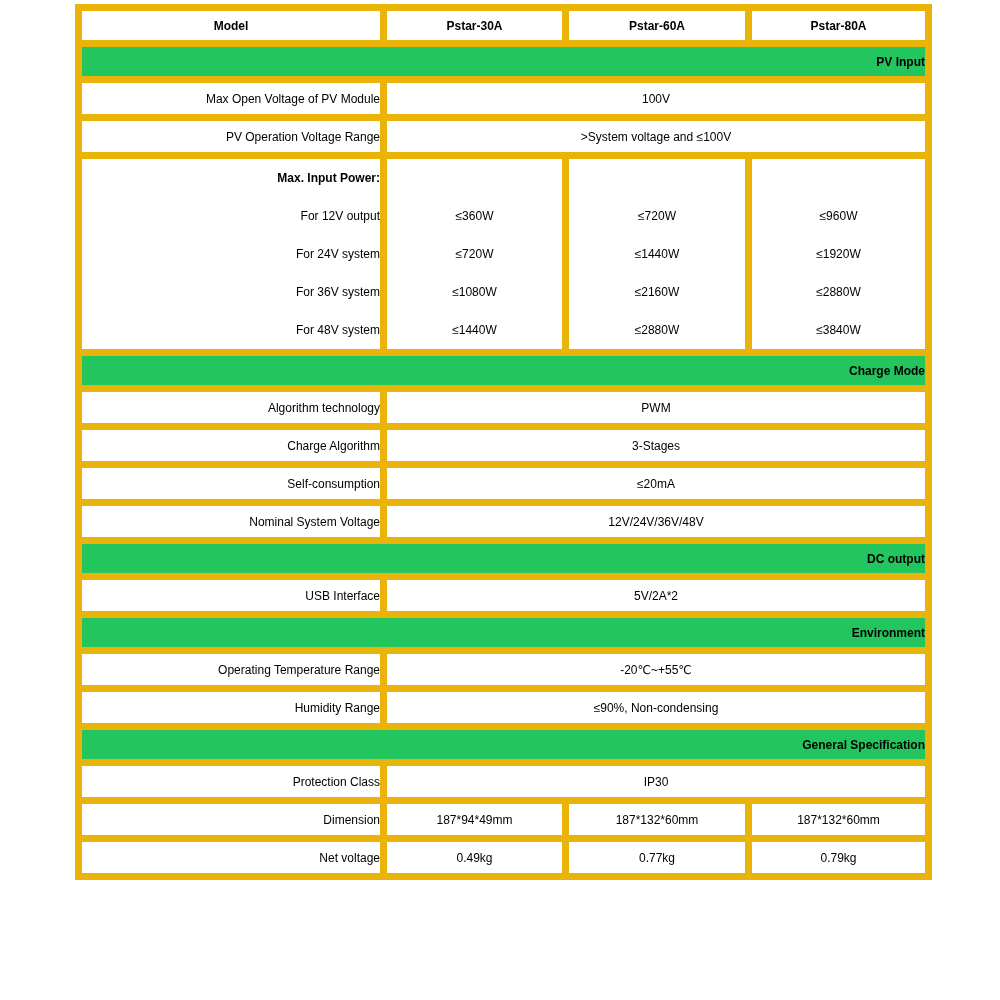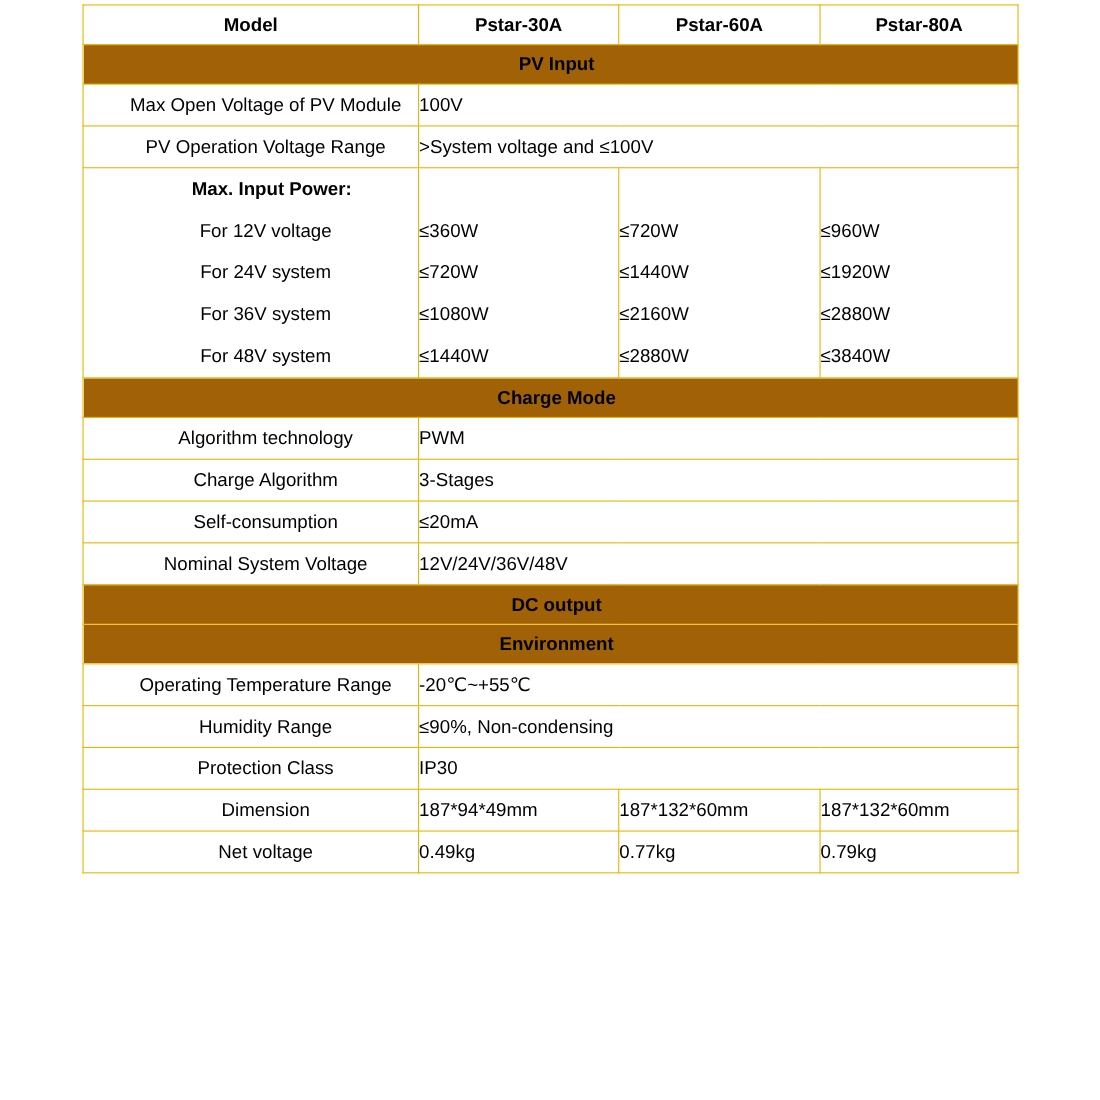--- a/index.html
+++ b/index.html
@@ -19,41 +19,41 @@
   table.spec-table {
     border-collapse: collapse;
     width: 850px;
     table-layout: fixed;
   }
   col.c0 { width: 305px; }
   col.c1 { width: 182px; }
   col.c2 { width: 183px; }
   col.c3 { width: 180px; }
   th, td {
-    border: 1px solid #eab308;
-    font-size: 17px;
+    border: 7px solid #eab308;
+    font-size: 12px;
     padding: 0;
     overflow: hidden;
   }
   th {
     height: 36px;
     font-weight: bold;
     text-align: center;
     vertical-align: middle;
   }
   td { height: 38px; vertical-align: middle; }
   td.label {
-    text-align: center;
+    text-align: right;
     padding-left: 27px;
   }
-  td.value { }
+  td.value { text-align: center; }
   tr.section-row td {
-    background: #a16207;
+    background: #22c55e;
     font-weight: bold;
-    text-align: center;
+    text-align: right;
     padding-left: 11px;
     height: 36px;
   }
   td.group {
     vertical-align: top;
     height: 190px;
   }
   .gline {
     height: 38px;
     line-height: 38px;
@@ -91,21 +91,21 @@
     </tr>
 
     <tr>
       <td class="label">PV Operation Voltage Range</td>
       <td class="value" colspan="3">&gt;System voltage and ≤100V</td>
     </tr>
 
     <tr class="group-row">
       <td class="label group">
         <div class="gline gtitle">Max. Input Power:</div>
-        <div class="gline">For 12V voltage</div>
+        <div class="gline">For 12V output</div>
         <div class="gline">For 24V system</div>
         <div class="gline">For 36V system</div>
         <div class="gline">For 48V system</div>
       </td>
       <td class="value group">
         <div class="gline"></div>
         <div class="gline">≤360W</div>
         <div class="gline">≤720W</div>
         <div class="gline">≤1080W</div>
         <div class="gline">≤1440W</div>
@@ -149,35 +149,42 @@
       <td class="label">Nominal System Voltage</td>
       <td class="value" colspan="3">12V/24V/36V/48V</td>
     </tr>
 
 
     <tr class="section-row">
       <td colspan="4">DC output</td>
     </tr>
 
 
+    <tr>
+      <td class="label">USB Interface</td>
+      <td class="value" colspan="3">5V/2A*2</td>
+    </tr>
 
     <tr class="section-row">
       <td colspan="4">Environment</td>
     </tr>
 
     <tr>
       <td class="label">Operating Temperature Range</td>
       <td class="value" colspan="3">-20℃~+55℃</td>
     </tr>
 
     <tr>
       <td class="label">Humidity Range</td>
       <td class="value" colspan="3">≤90%, Non-condensing</td>
     </tr>
 
+    <tr class="section-row">
+      <td colspan="4">General Specification</td>
+    </tr>
 
     <tr>
       <td class="label">Protection Class</td>
       <td class="value" colspan="3">IP30</td>
     </tr>
 
     <tr>
       <td class="label">Dimension</td>
       <td class="value">187*94*49mm</td>
       <td class="value">187*132*60mm</td>

